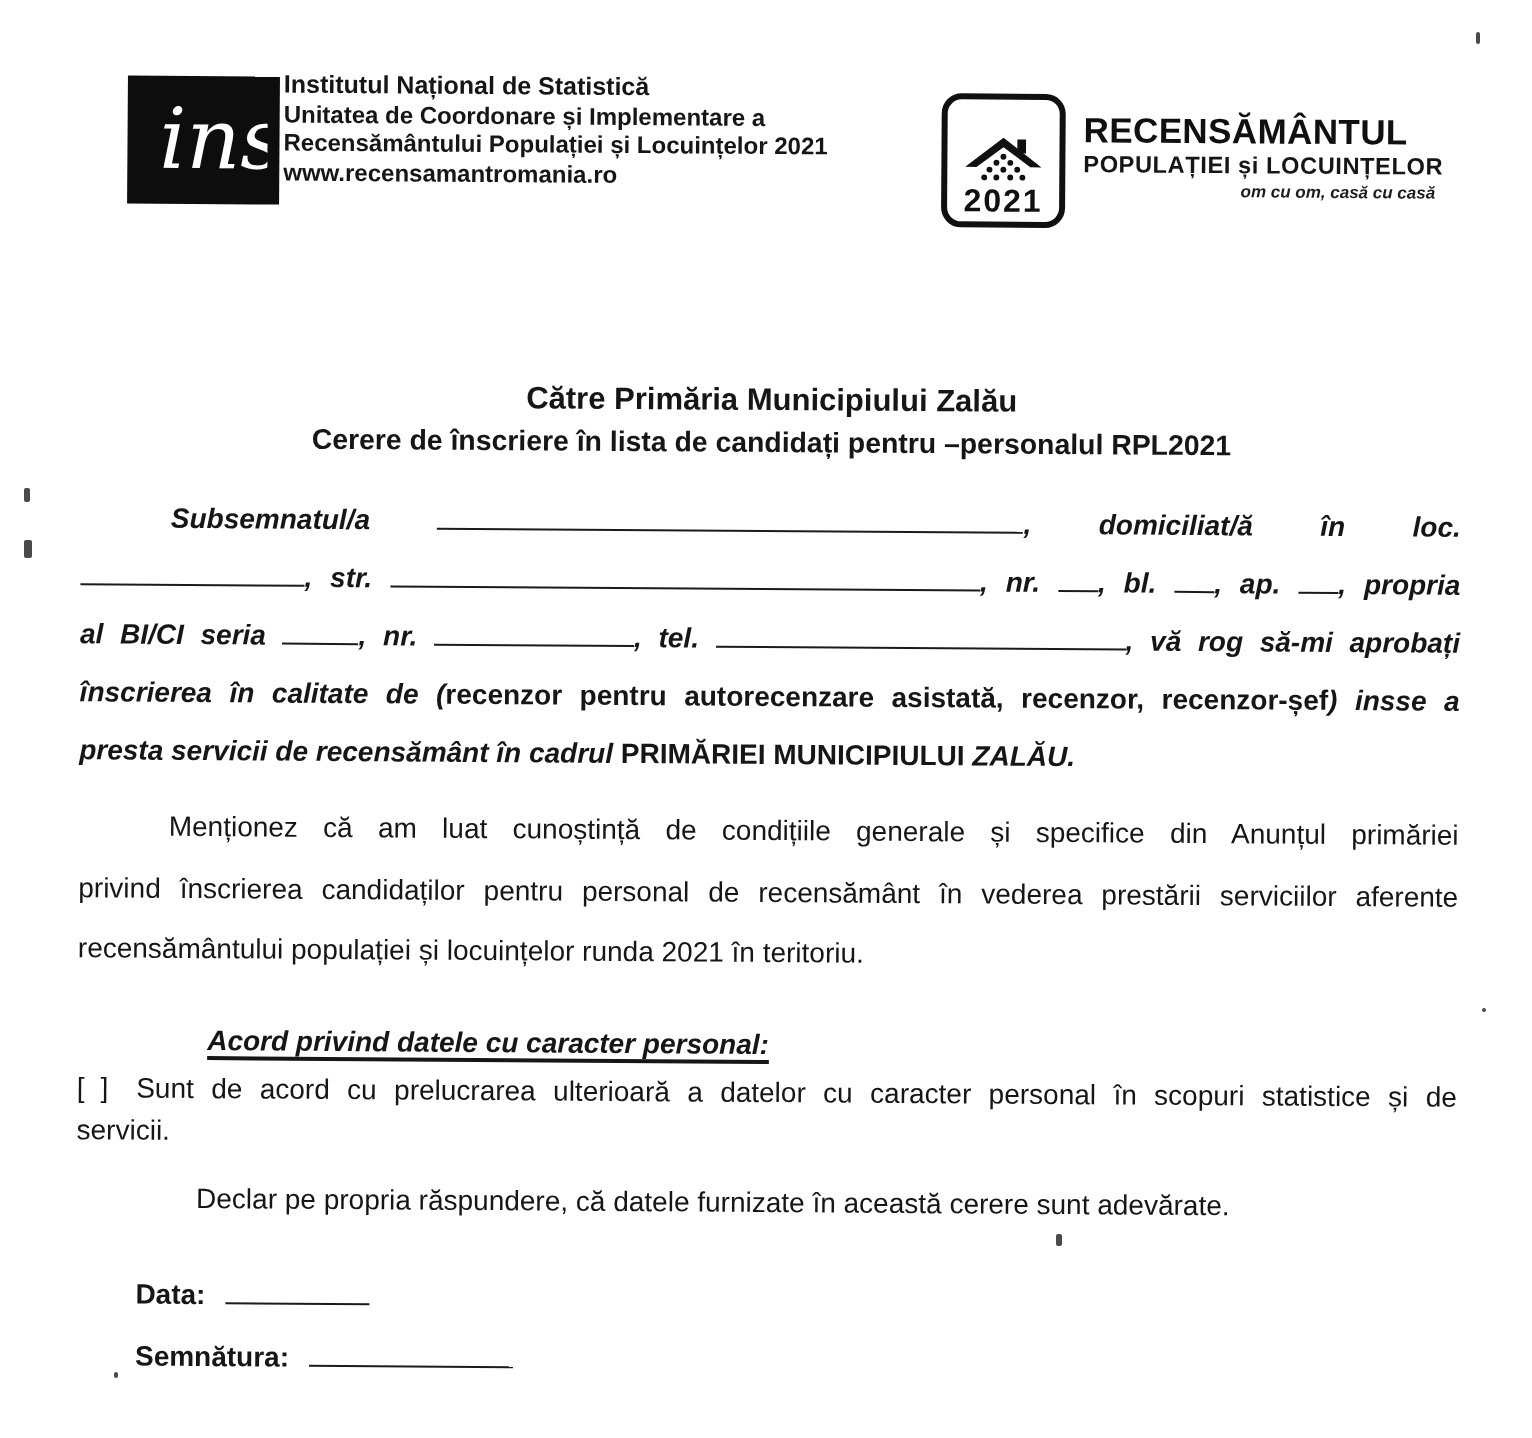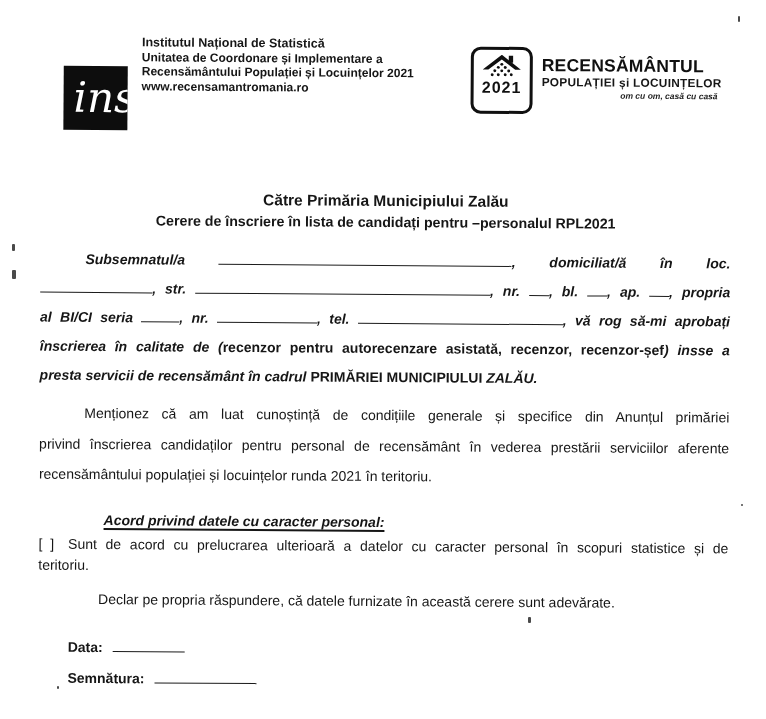--- a/index.html
+++ b/index.html
@@ -5,27 +5,27 @@
   html,body{margin:0;padding:0;background:#ffffff;}
   .page{
     position:relative;width:766px;height:719px;background:#ffffff;
     overflow:hidden;color:#161616;
     font-family:"Liberation Sans",sans-serif;
   }
   .sheet{position:absolute;inset:0;transform:rotate(0.4deg);transform-origin:50% 45%;}
 
   
   .hdr{position:relative;height:186px;}
-  .ins-logo{position:absolute;left:62px;top:40px;width:64px;height:64px;background:#0d0d0d;
-    display:flex;align-items:center;justify-content:center;margin-top:28px;}
+  .ins-logo{position:absolute;left:62px;top:40px;width:76px;height:64px;background:#0d0d0d;
+    display:flex;align-items:center;justify-content:center;}
   .inst{position:absolute;left:140px;top:37px;font-weight:bold;font-size:12px;line-height:14.5px;}
   .inst .l1{font-size:12.5px;}
   .census-logo{position:absolute;left:469px;top:46px;width:56px;height:56px;
     border:3px solid #101010;border-radius:10px;display:flex;flex-direction:column;
-    align-items:center;justify-content:flex-start;padding-top:5px;}
+    align-items:center;justify-content:flex-end;padding-top:5px;}
   .logo-year{font-weight:bold;font-size:16px;letter-spacing:1px;margin-top:-2px;color:#101010;}
   .census-title{position:absolute;left:540px;top:55px;width:180px;}
   .ct1{font-weight:800;font-size:17.5px;letter-spacing:0.2px;line-height:19px;color:#101010;}
   .ct2{font-weight:600;font-size:11.8px;letter-spacing:0.3px;line-height:14px;color:#161616;}
   .ct3{font-style:italic;font-weight:bold;font-size:8.5px;text-align:right;padding-right:4px;
     margin-top:1px;color:#1d1d1d;}
   .contact{position:absolute;left:458px;top:120px;display:grid;
     grid-template-columns:50px auto;column-gap:10px;
     font-weight:bold;font-size:11.8px;line-height:14.5px;}
 
@@ -158,21 +158,21 @@
 
       <div class="consent-h">
         <span class="u">Acord privind datele cu caracter personal:</span>
       </div>
 
       <section class="consent-p">
         <div class="jline">
           <span class="cbx">[ ]</span><span>Sunt de acord cu prelucrarea ulterioară a datelor cu caracter personal în scopuri statistice și de</span>
         </div>
         <div class="lline">
-          <span>teritoriu.</span>
+          <span>servicii.</span>
         </div>
         <div class="lline ind60 declar">
           <span>Declar pe propria răspundere, că datele furnizate în această cerere sunt adevărate.</span>
         </div>
       </section>
 
       <section class="footer">
         <div>
           <span>Data:</span>
           <span class="blank w72 f-blank-gap"></span>

